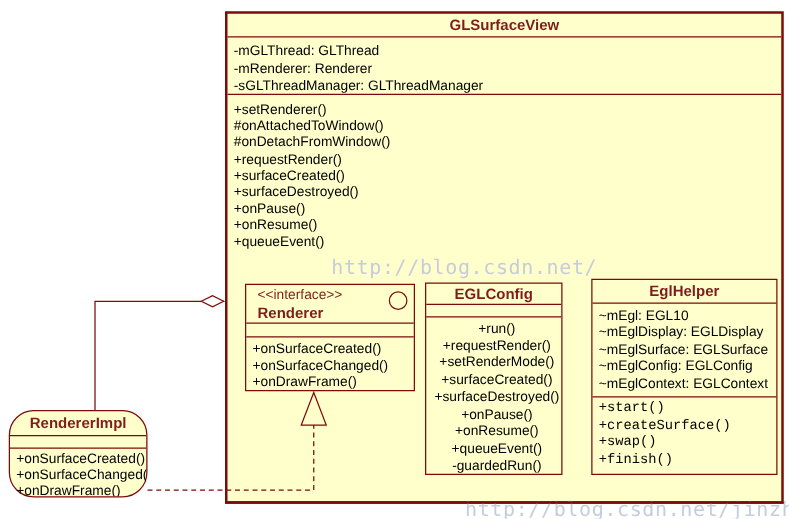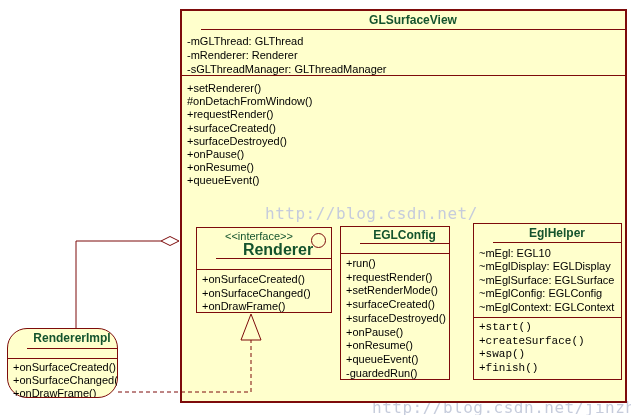--- a/index.html
+++ b/index.html
@@ -9,22 +9,22 @@
     font-family:"Liberation Sans", sans-serif;
   }
   .uml-box {
     position:absolute; box-sizing:border-box;
     background:var(--box-fill); border:1px solid var(--border);
     display:flex; flex-direction:column; z-index:1;
   }
   .uml-box.outer { border-width:2px; }
   .box-header {
     box-sizing:border-box; border-bottom:1px solid var(--border);
-    font-weight:bold; font-size:12px; text-align:center; color:#14532d;
-    flex:0 0 auto; white-space:nowrap; overflow:hidden;margin-left:19px;
+    font-weight:bold; font-size:12px; text-align:center; color:#7f1d1d;
+    flex:0 0 auto; white-space:nowrap; overflow:hidden;
   }
   .compartment {
     box-sizing:border-box; border-bottom:1px solid var(--border);
     flex:0 0 auto; overflow:hidden;
   }
   .compartment.methods { border-bottom:none; flex:1 1 auto; }
   .member {
     font-size:11px; color:#000; white-space:nowrap; padding-left:5px;
   }
   
@@ -33,34 +33,34 @@
   #box-glsurfaceview .attrs { height:46px; padding-top:4px; }
   #box-glsurfaceview .attrs .member { line-height:14px; }
   #box-glsurfaceview .methods { padding-top:6px; }
   #box-glsurfaceview .methods .member { line-height:13.2px; }
   
   #box-renderer { left:196px; top:227px; width:136px; height:86px; z-index:2; }
   #box-renderer .box-header {
     height:31px; text-align:left; padding:2px 0 0 9px; position:relative;
   }
   #box-renderer .stereotype { font-weight:normal; font-size:11px; line-height:13px; }
-  #box-renderer .iface-title { font-size:16px; line-height:14px;text-align:center; }
+  #box-renderer .iface-title { font-size:12px; line-height:14px; }
   .iface-circle {
     position:absolute; right:5px; top:5px; width:13px; height:13px;
     border:1px solid var(--border); border-radius:50%; background:var(--box-fill);
   }
   #box-renderer .attrs { height:11px; }
   #box-renderer .methods { padding-top:3px; }
   #box-renderer .methods .member { line-height:13.5px; }
   
   #box-glthread { left:340px; top:226px; width:110px; height:154px; z-index:2; }
   #box-glthread .box-header { height:17px; line-height:16px; }
   #box-glthread .attrs { height:10px; }
   #box-glthread .methods { padding-top:3px; }
-  #box-glthread .methods .member { line-height:13.7px; }
+  #box-glthread .methods .member { line-height:13.7px;text-align:center; }
   
   #box-eglhelper { left:473px; top:223px; width:149px; height:157px; z-index:2; }
   #box-eglhelper .box-header { height:19px; line-height:18px; }
   #box-eglhelper .attrs { height:75px; padding-top:4px; }
   #box-eglhelper .attrs .member { line-height:13.4px; }
   #box-eglhelper .methods { padding-top:3px;font-family:Liberation Mono, monospace; }
   #box-eglhelper .methods .member { line-height:13.5px; }
   
   #box-rendererimpl { left:7px; top:328px; width:111px; height:70px;border-radius:20px; }
   #box-rendererimpl .box-header { height:20px; line-height:19px; }
@@ -93,20 +93,21 @@
 
   <div class="uml-box outer" id="box-glsurfaceview">
     <div class="box-header">GLSurfaceView</div>
     <div class="compartment attrs">
         <div class="member">-mGLThread: GLThread</div>
         <div class="member">-mRenderer: Renderer</div>
         <div class="member">-sGLThreadManager: GLThreadManager</div>
       </div>
     <div class="compartment methods">
         <div class="member">+setRenderer()</div>
+        <div class="member">#onAttachedToWindow()</div>
         <div class="member">#onDetachFromWindow()</div>
         <div class="member">+requestRender()</div>
         <div class="member">+surfaceCreated()</div>
         <div class="member">+surfaceDestroyed()</div>
         <div class="member">+onPause()</div>
         <div class="member">+onResume()</div>
         <div class="member">+queueEvent()</div>
       </div>
   </div>
 

